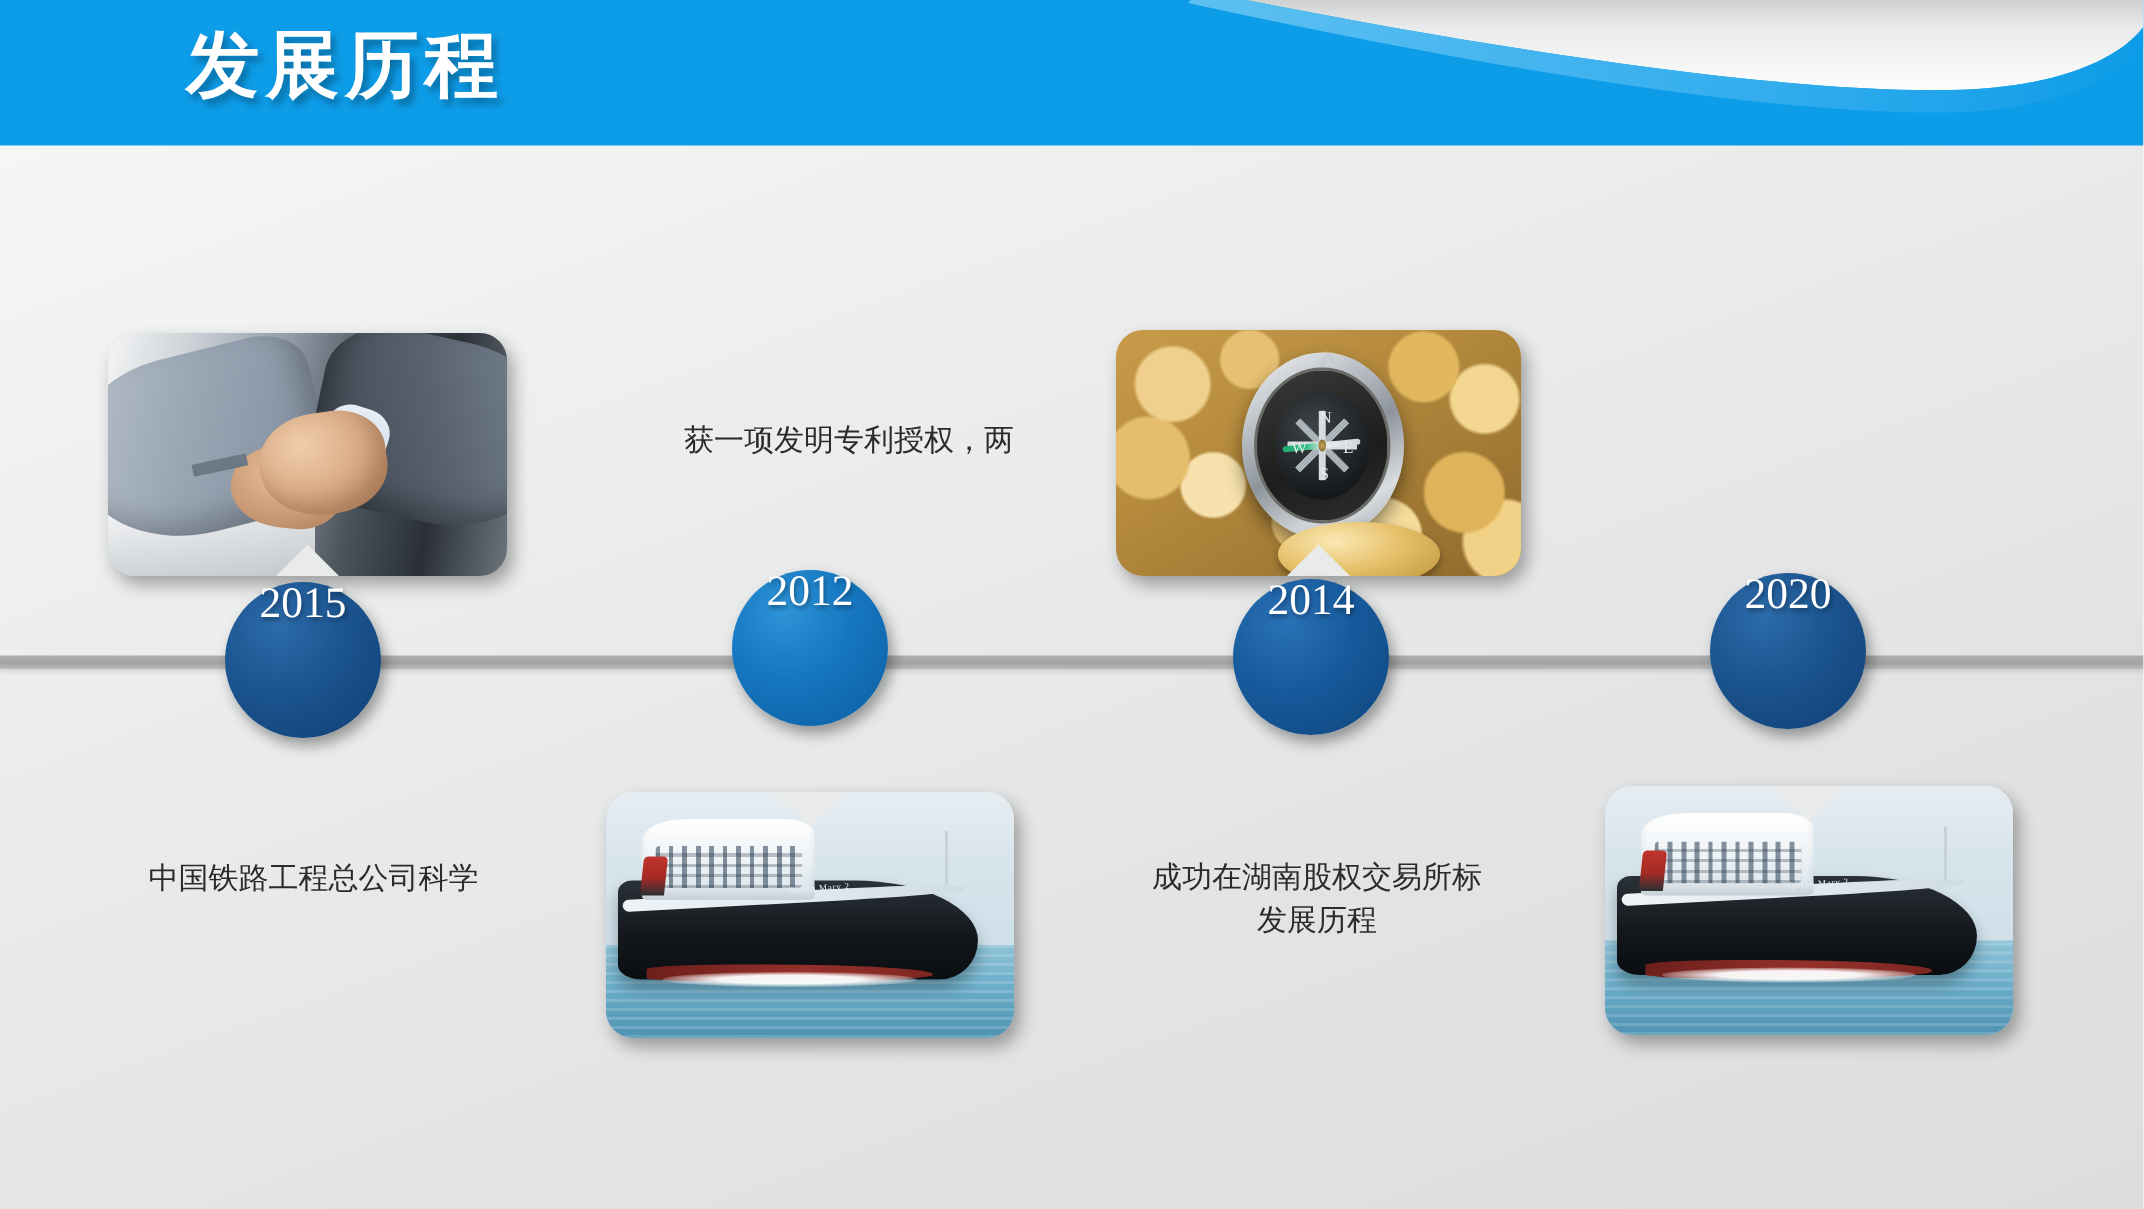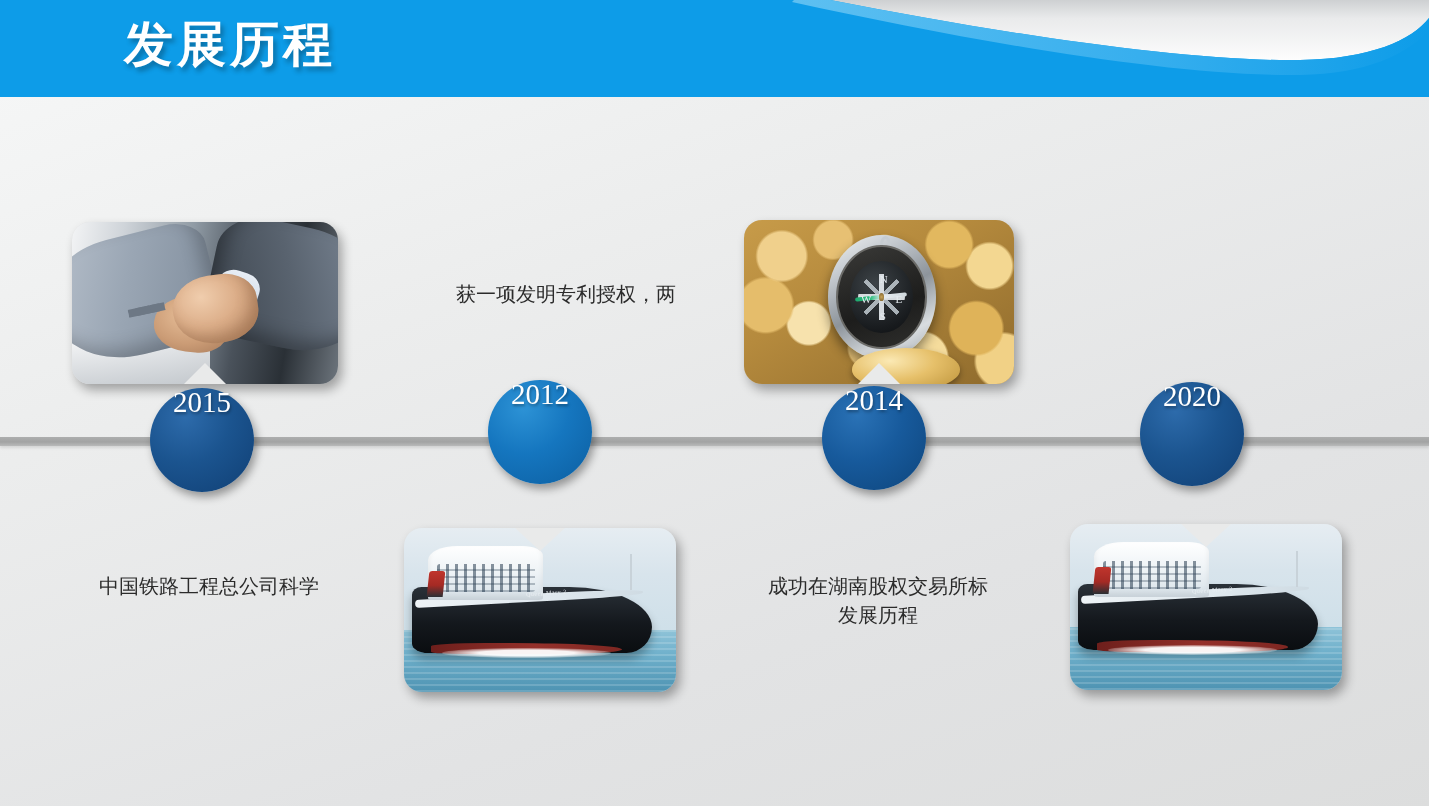--- a/index.html
+++ b/index.html
@@ -429,21 +429,21 @@
           </div>
         </div>
       </div>
       <div class="cn-coin-front"></div>
     </div>
   </div>
   <div class="year-circle" style="left:822px; top:386px; background:radial-gradient(circle at 34% 28%, #2a72b6 0%, #175a9c 45%, #0e457c 100%);">
     <span>20</span>
     <span>14</span>
   </div>
-  <div class="caption" style="left:728px; top:572px; width:300px;">
+  <div class="caption" style="left:728px; top:572px; width:300px;font-family:Liberation Mono, monospace;">
     <div>成功在湖南股权交易所标</div>
     <div>发展历程</div>
   </div>
 
   <div class="year-circle" style="left:1140px; top:382px; background:radial-gradient(circle at 34% 28%, #2d6bab 0%, #1b548f 45%, #103f74 100%);">
     <span>20</span>
     <span>20</span>
   </div>
   <div class="photo-card bottom" style="left:1070px; top:524px; width:272px; height:166px;">
     <div class="photo-inner">

